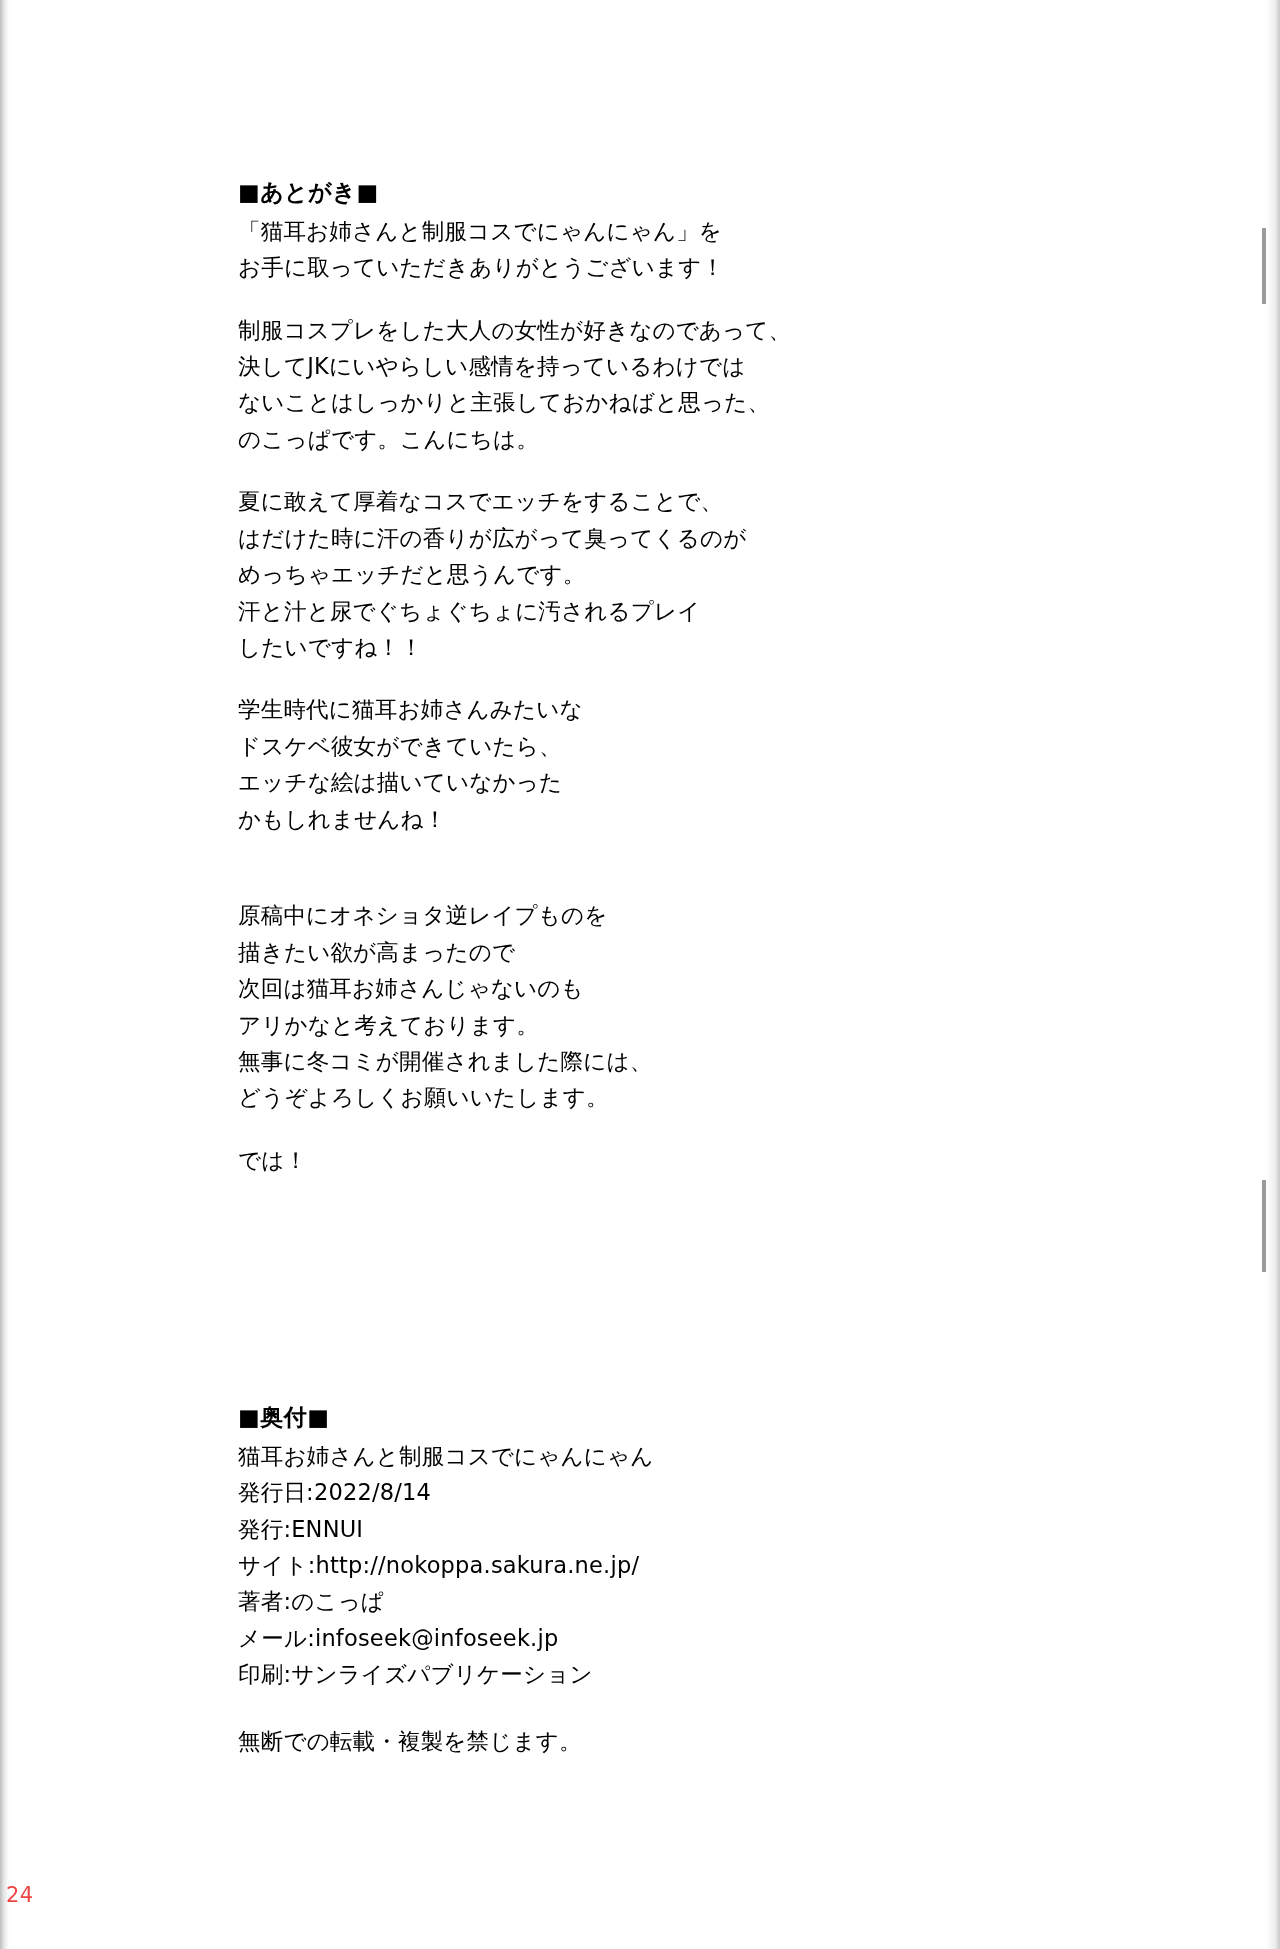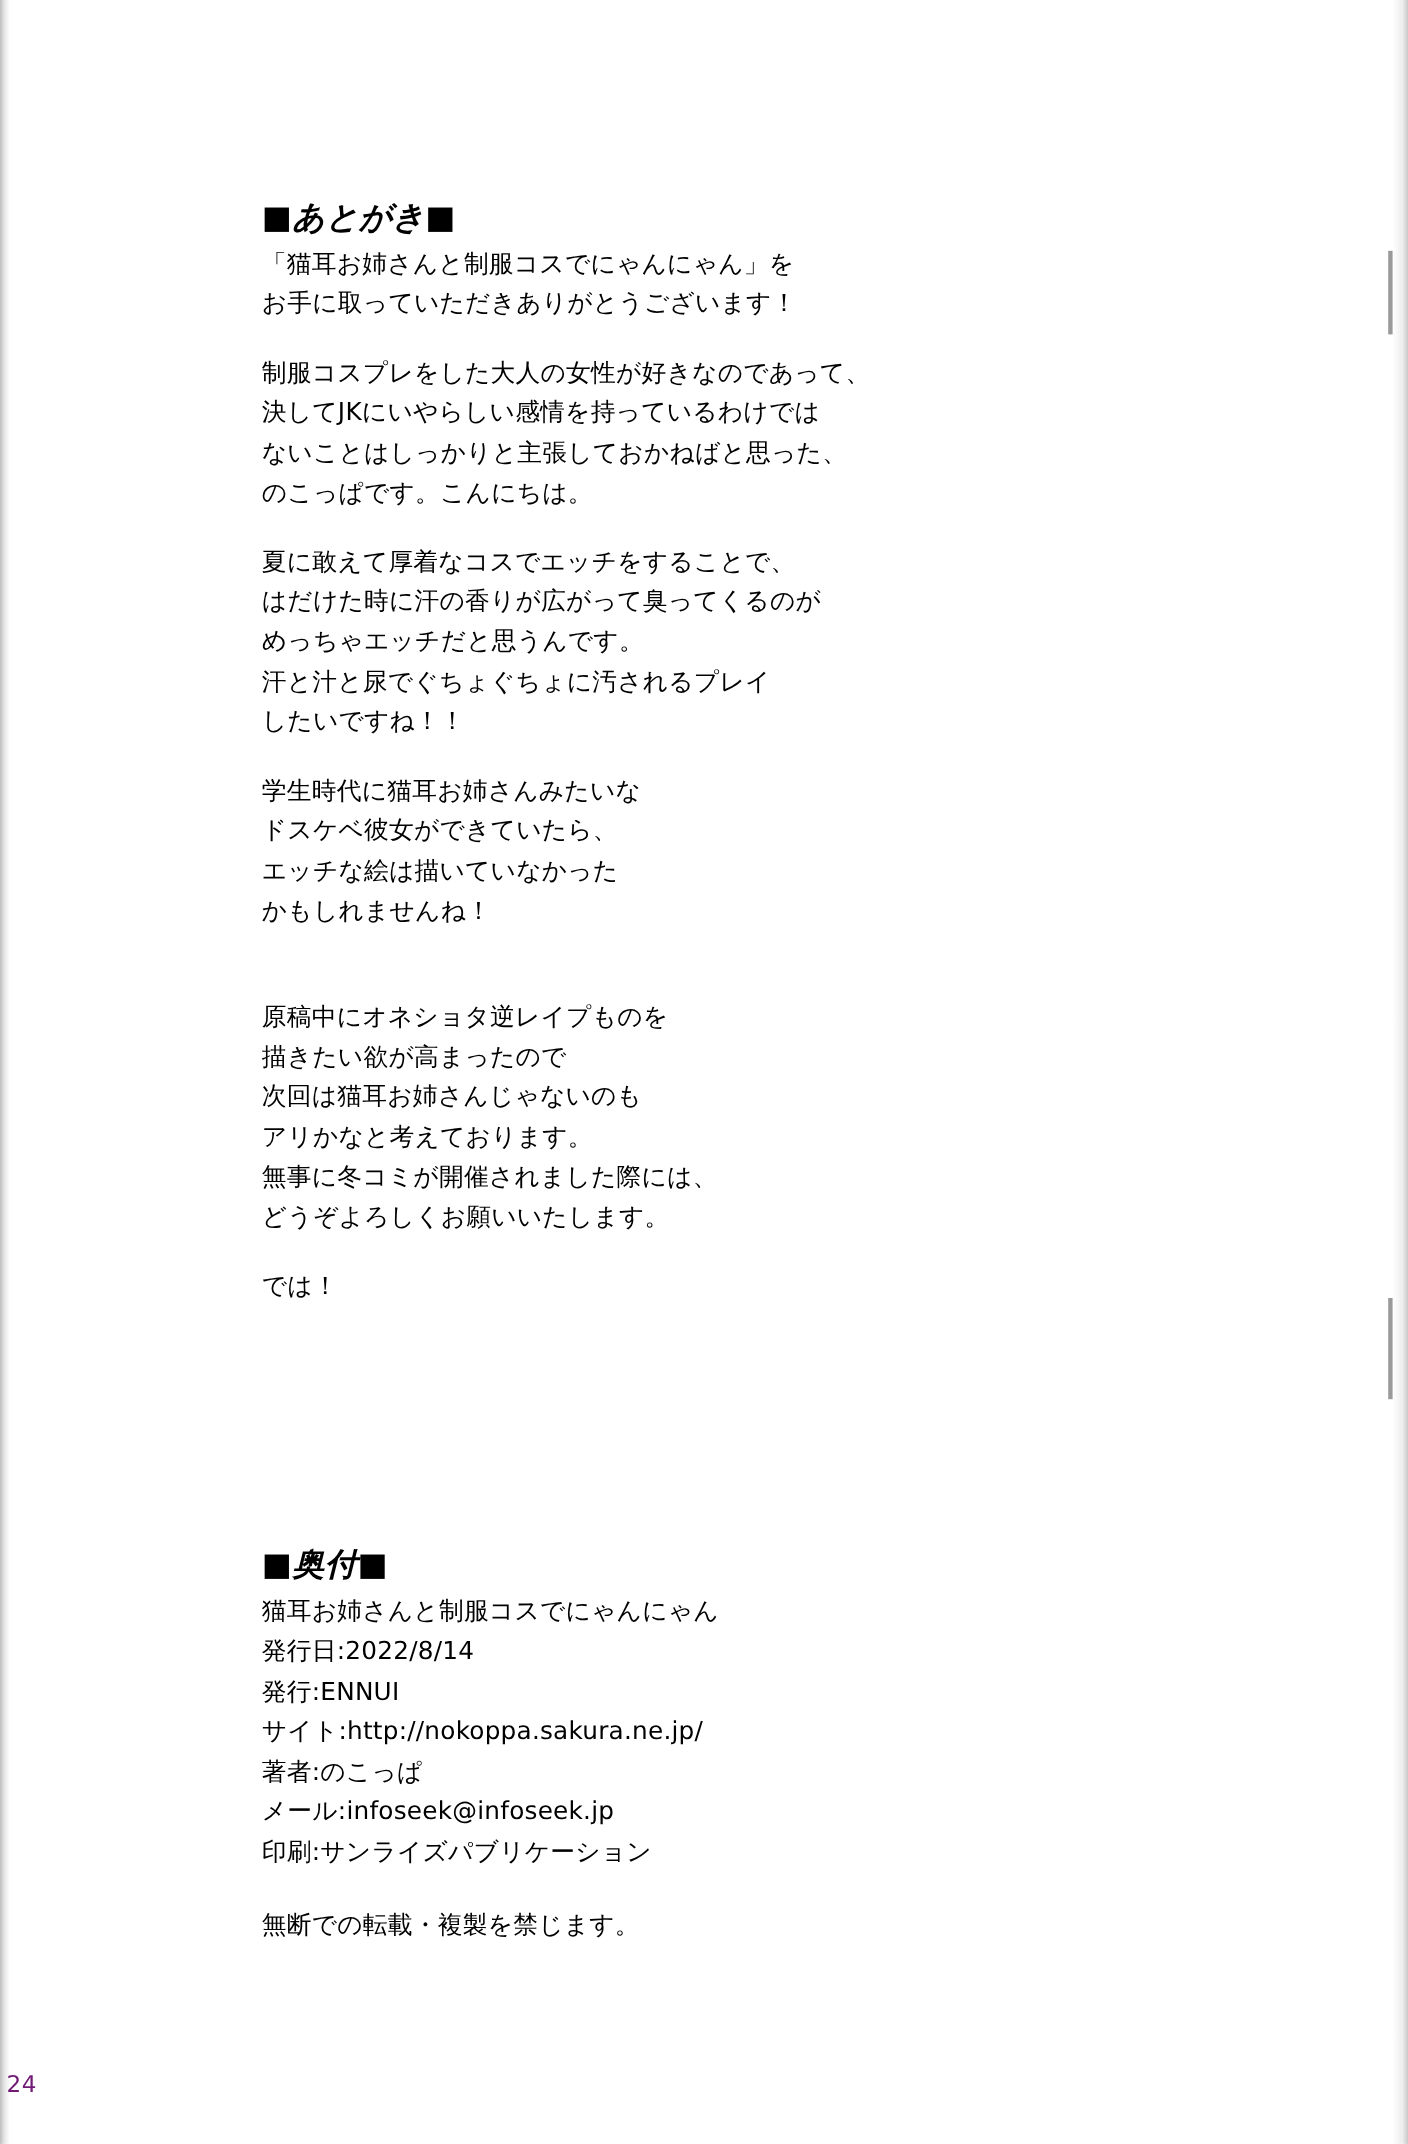--- a/index.html
+++ b/index.html
@@ -48,26 +48,25 @@
 
   .content {
     position: absolute;
     left: 238px;
     top: 175px;
     width: 900px;
   }
 
   .afterword-head,
   .colophon-head {
-    font-size: 29px;
+    font-size: 23px;
     font-weight: bold;
     letter-spacing: 0.5px;
     line-height: 1.55;
     margin: 0 0 2px 0;
-    font-style: italic;
   }
 
   .para {
     font-size: 22.5px;
     line-height: 1.62;
     letter-spacing: 0.2px;
     margin: 0 0 26px 0;
     white-space: pre-line;
   }
   .para.tight {
@@ -93,21 +92,21 @@
     line-height: 1.62;
     letter-spacing: 0.2px;
     margin: 30px 0 0 0;
   }
 
   .page-number {
     position: absolute;
     left: 6px;
     bottom: 42px;
     font-size: 21px;
-    color: #701a75;
+    color: #ef4444;
     letter-spacing: 0.5px;
     text-align: center;
   }
 </style>
 </head>
 <body>
 
 <div class="scan-edge-left"></div>
 <div class="scan-edge-right"></div>
 <div class="scan-notch-top"></div>

